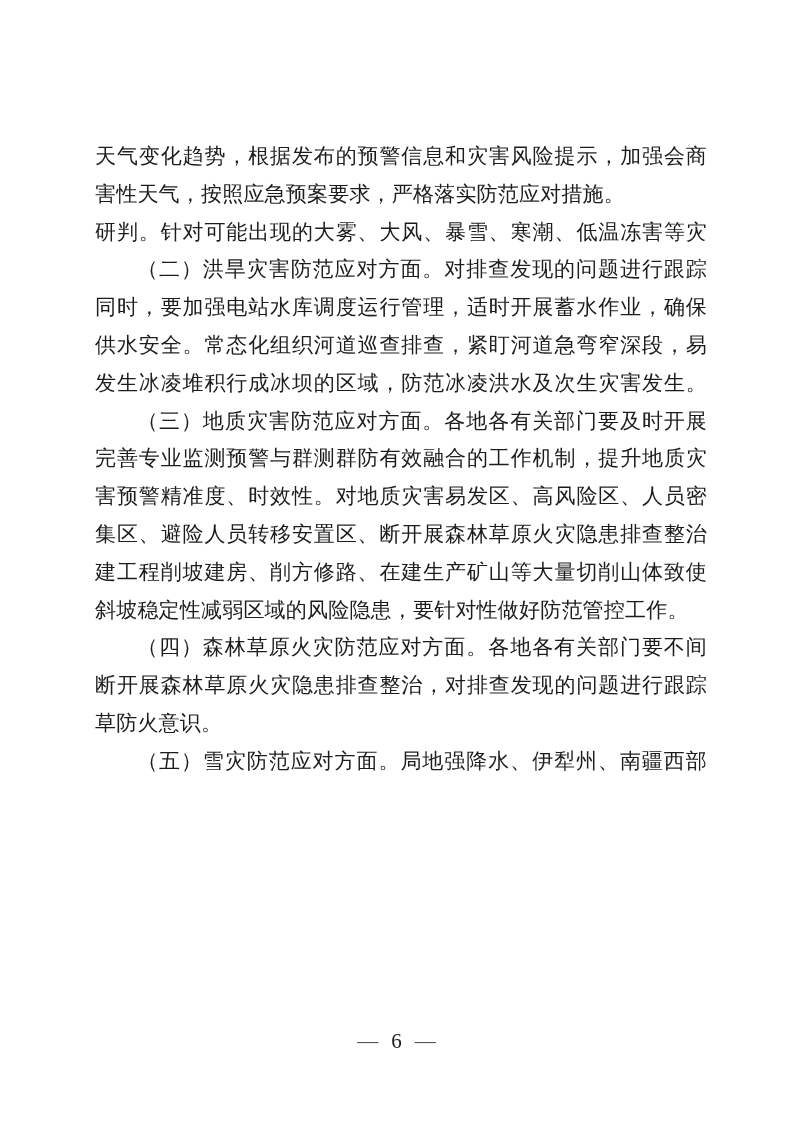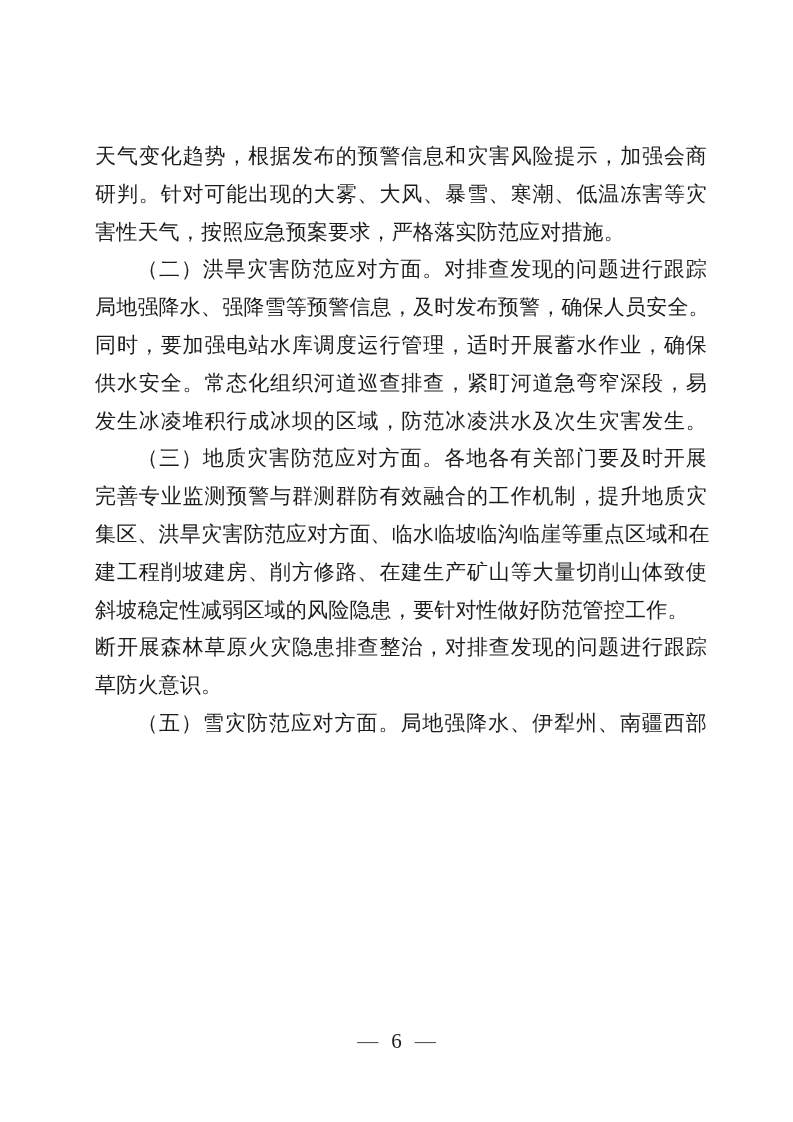--- a/index.html
+++ b/index.html
@@ -45,41 +45,42 @@
 </style>
 </head>
 <body>
 
 <div class="page">
 
   <div class="content">
 
     <div>
       <div class="ln fill">天气变化趋势，根据发布的预警信息和灾害风险提示，加强会商</div>
+      <div class="ln">害性天气，按照应急预案要求，严格落实防范应对措施。</div>
       <div class="ln fill">研判。针对可能出现的大雾、大风、暴雪、寒潮、低温冻害等灾</div>
-      <div class="ln">害性天气，按照应急预案要求，严格落实防范应对措施。</div>
     </div>
 
     <div>
       <div class="ln fill ind">（二）洪旱灾害防范应对方面。对排查发现的问题进行跟踪</div>
-      <div class="ln fill">局地强降水、强降雪等预警信息，及时发布预警，确保人员安全。</div>
       <div class="ln fill">同时，要加强电站水库调度运行管理，适时开展蓄水作业，确保</div>
       <div class="ln fill">供水安全。常态化组织河道巡查排查，紧盯河道急弯窄深段，易</div>
       <div class="ln fill">发生冰凌堆积行成冰坝的区域，防范冰凌洪水及次生灾害发生。</div>
     </div>
 
     <div>
       <div class="ln fill ind">（三）地质灾害防范应对方面。各地各有关部门要及时开展</div>
       <div class="ln fill">完善专业监测预警与群测群防有效融合的工作机制，提升地质灾</div>
-      <div class="ln fill">集区、洪旱灾害防范应对方面、临水临坡临沟临崖等重点区域和在</div>
+      <div class="ln fill">害预警精准度、时效性。对地质灾害易发区、高风险区、人员密</div>
+      <div class="ln fill">集区、避险人员转移安置区、断开展森林草原火灾隐患排查整治</div>
       <div class="ln fill">建工程削坡建房、削方修路、在建生产矿山等大量切削山体致使</div>
       <div class="ln">斜坡稳定性减弱区域的风险隐患，要针对性做好防范管控工作。</div>
     </div>
 
     <div>
+      <div class="ln fill ind">（四）森林草原火灾防范应对方面。各地各有关部门要不间</div>
       <div class="ln fill">断开展森林草原火灾隐患排查整治，对排查发现的问题进行跟踪</div>
       <div class="ln">草防火意识。</div>
     </div>
 
     <div>
       <div class="ln fill ind">（五）雪灾防范应对方面。局地强降水、伊犁州、南疆西部</div>
     </div>
 
   </div>
 

